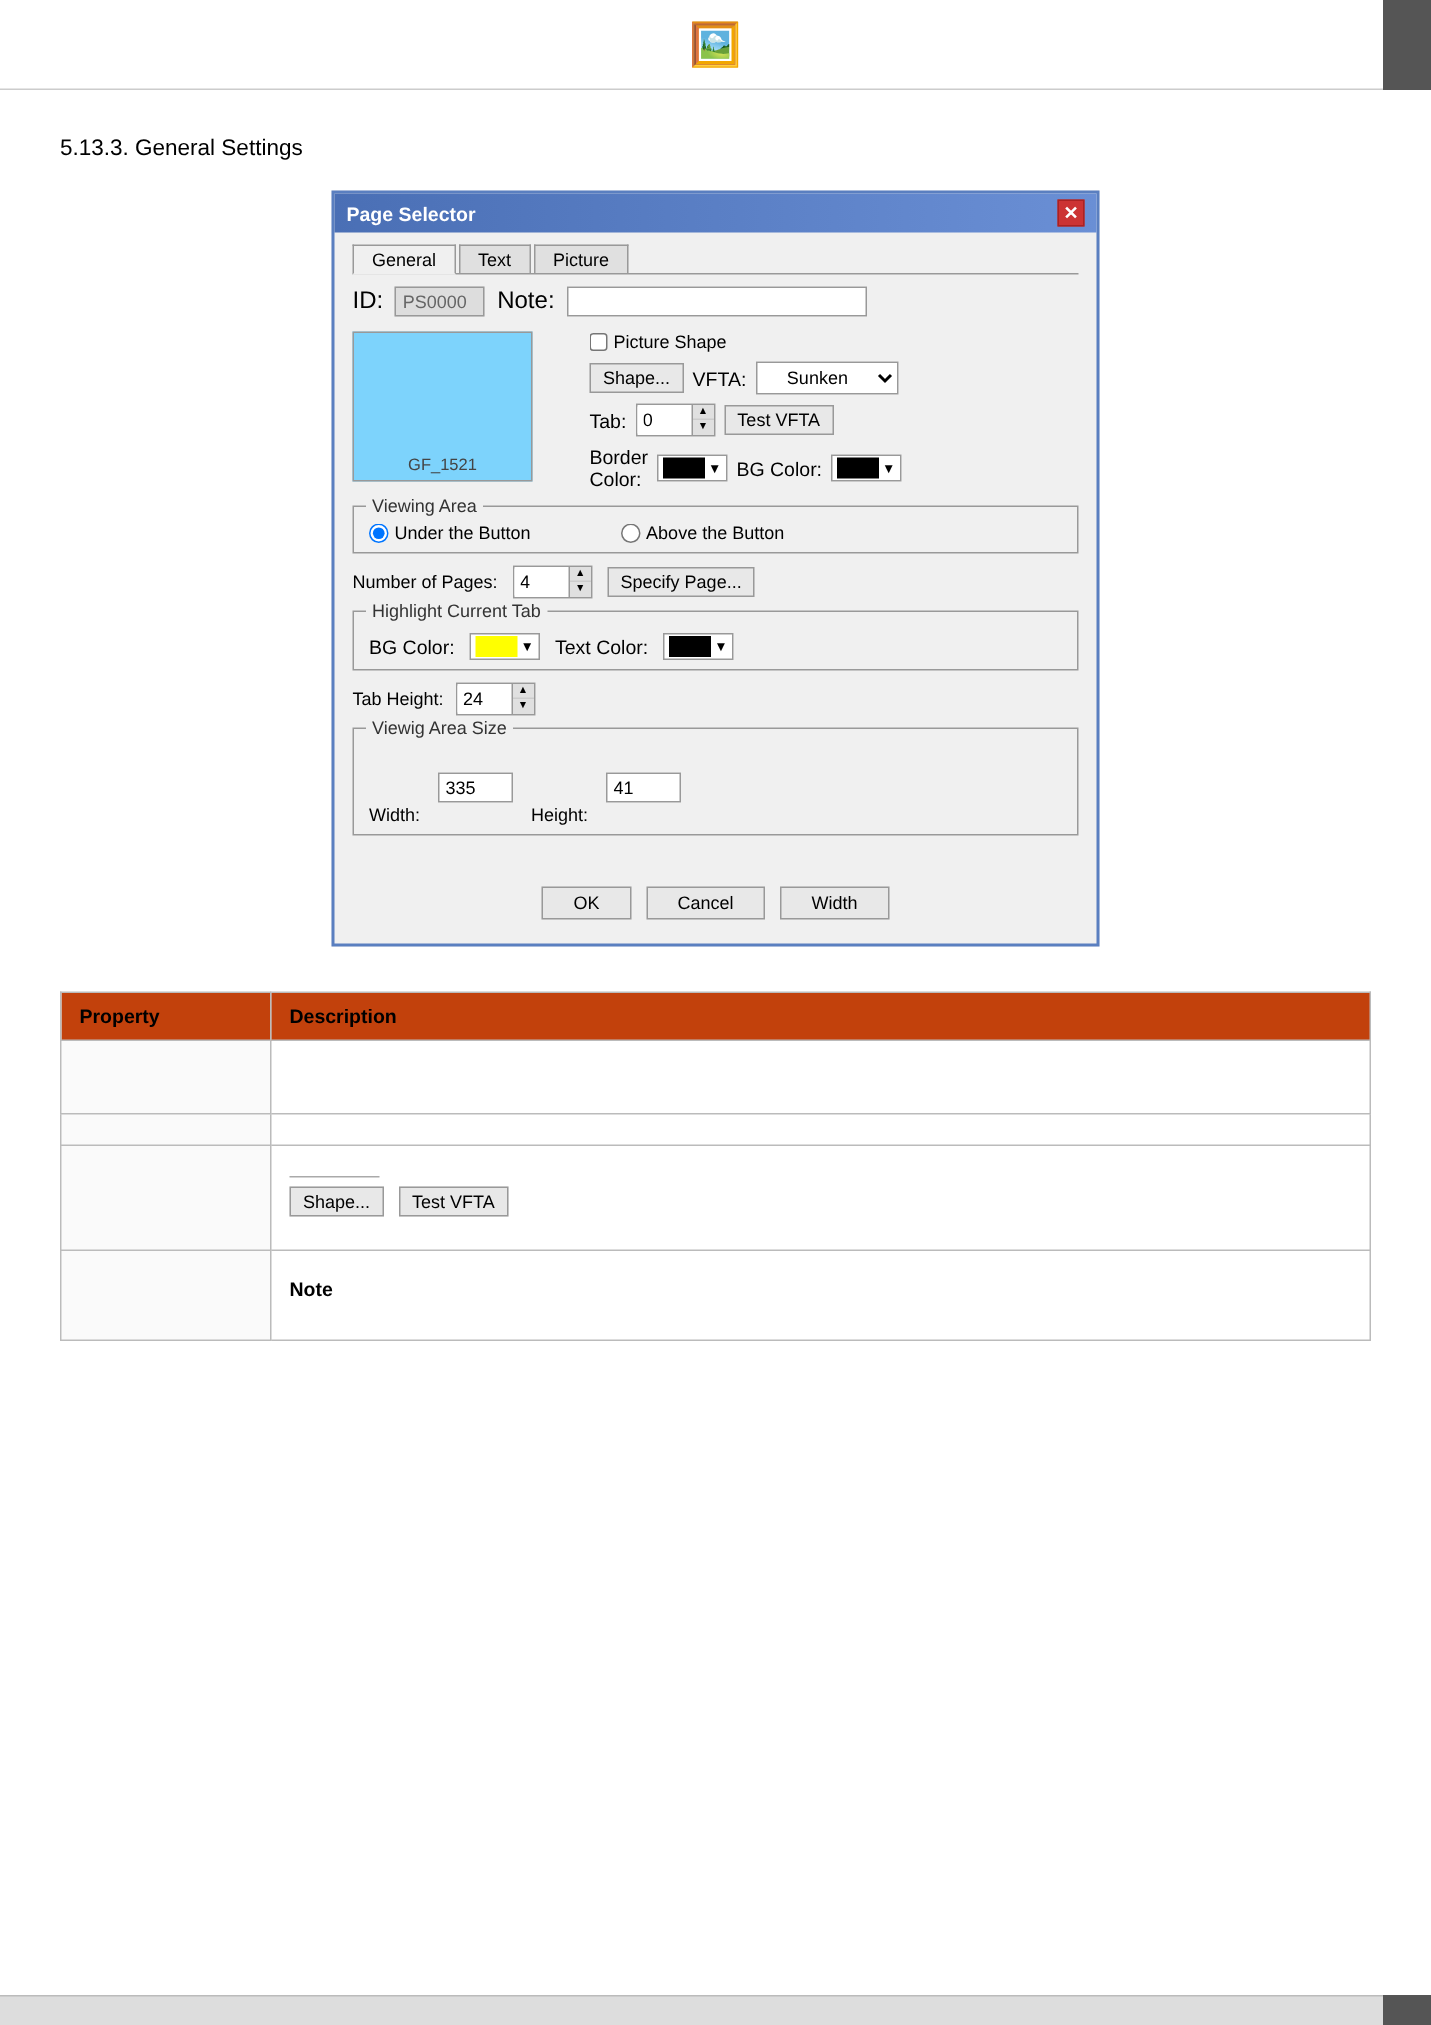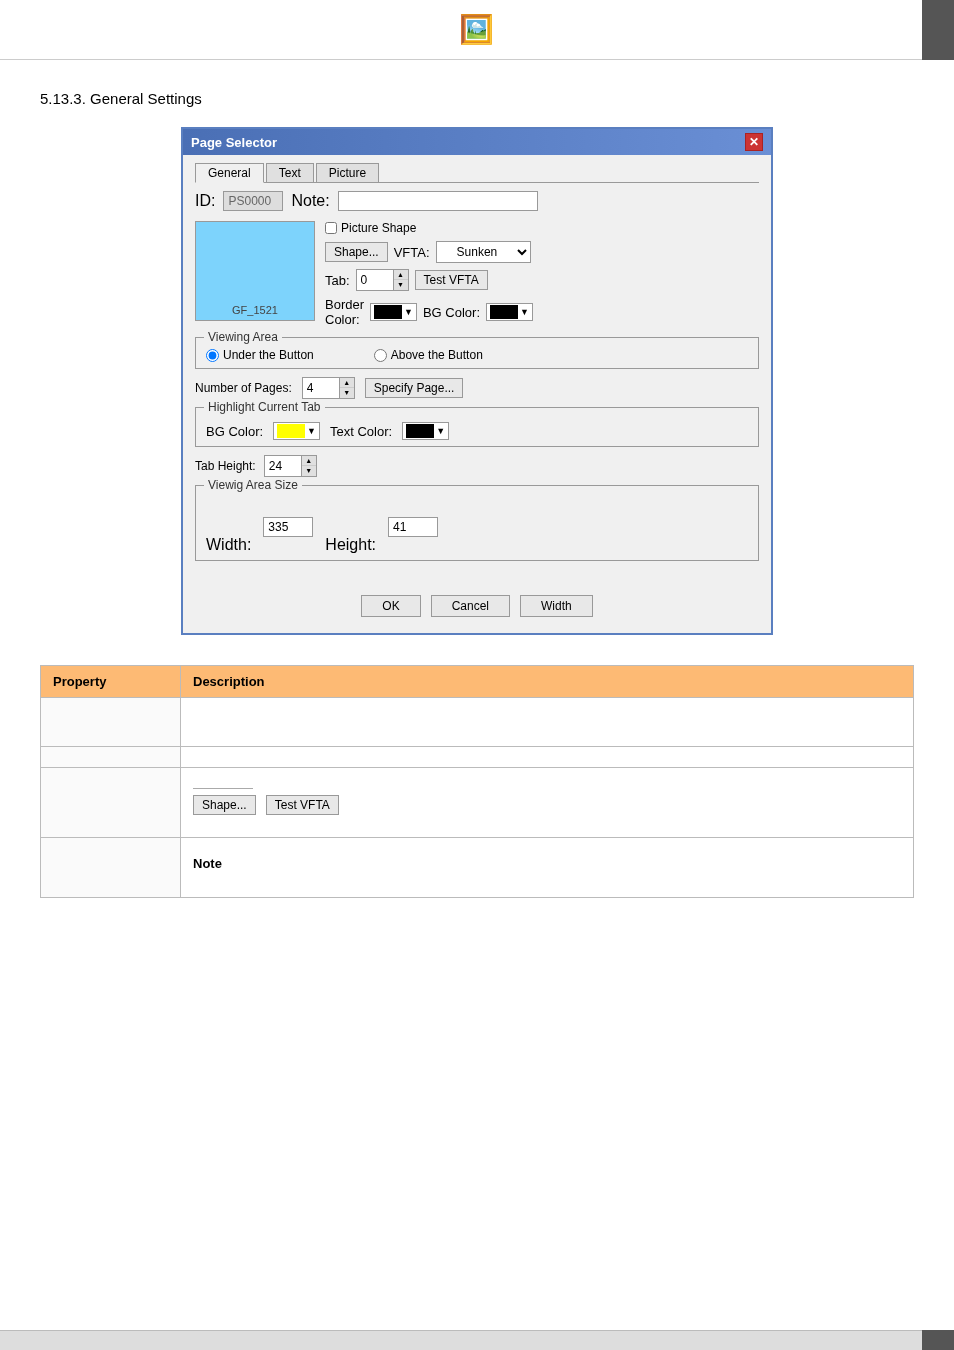--- a/index.html
+++ b/index.html
@@ -44,21 +44,21 @@
       font-size: 15px;
       font-weight: normal;
       margin-bottom: 20px;
       color: #000;
     }
 
     
     .dialog {
       border: 2px solid #5a7fc0;
       background: #f0f0f0;
-      width: 592px;
+      width: 512px;
       margin: 0 auto 30px auto;
     }
     .dialog-titlebar {
       background: linear-gradient(to right, #4a6fb5, #6a8fd5);
       color: #fff;
       padding: 4px 8px;
       font-size: 13px;
       font-weight: bold;
       display: flex;
       align-items: center;
@@ -133,20 +133,21 @@
       display: flex;
       align-items: flex-end;
       justify-content: center;
       font-size: 11px;
       color: #444;
       padding-bottom: 4px;
       flex-shrink: 0;
     }
     .controls-section {
       flex: 1;
+      margin-left: 28px;
     }
     .picture-shape-row {
       display: flex;
       align-items: center;
       gap: 6px;
       margin-bottom: 6px;
     }
     .shape-vfta-row {
       display: flex;
       align-items: center;
@@ -293,21 +294,21 @@
     }
     .tab-height-row label { font-size: 12px; }
 
     
     .view-size-row {
       display: flex;
       align-items: center;
       gap: 12px;
       margin-top: 8px;
     }
-    .view-size-row label { font-size: 16px; margin-top: 36px; }
+    .view-size-row label { font-size: 12px; margin-top: 36px; }
     .view-size-row input {
       border: 1px solid #999;
       padding: 2px 4px;
       font-size: 12px;
       width: 50px;
     }
 
     
     .dialog-footer {
       display: flex;
@@ -324,21 +325,21 @@
       min-width: 55px;
     }
 
     
     .prop-table {
       width: 100%;
       border-collapse: collapse;
       margin-top: 10px;
     }
     .prop-table th {
-      background: #fdba74;
+      background: #c2410c;
       border: 1px solid #bbb;
       padding: 8px 12px;
       font-size: 13px;
       font-weight: bold;
       text-align: left;
     }
     .prop-table td {
       border: 1px solid #bbb;
       padding: 10px 12px;
       font-size: 12px;

